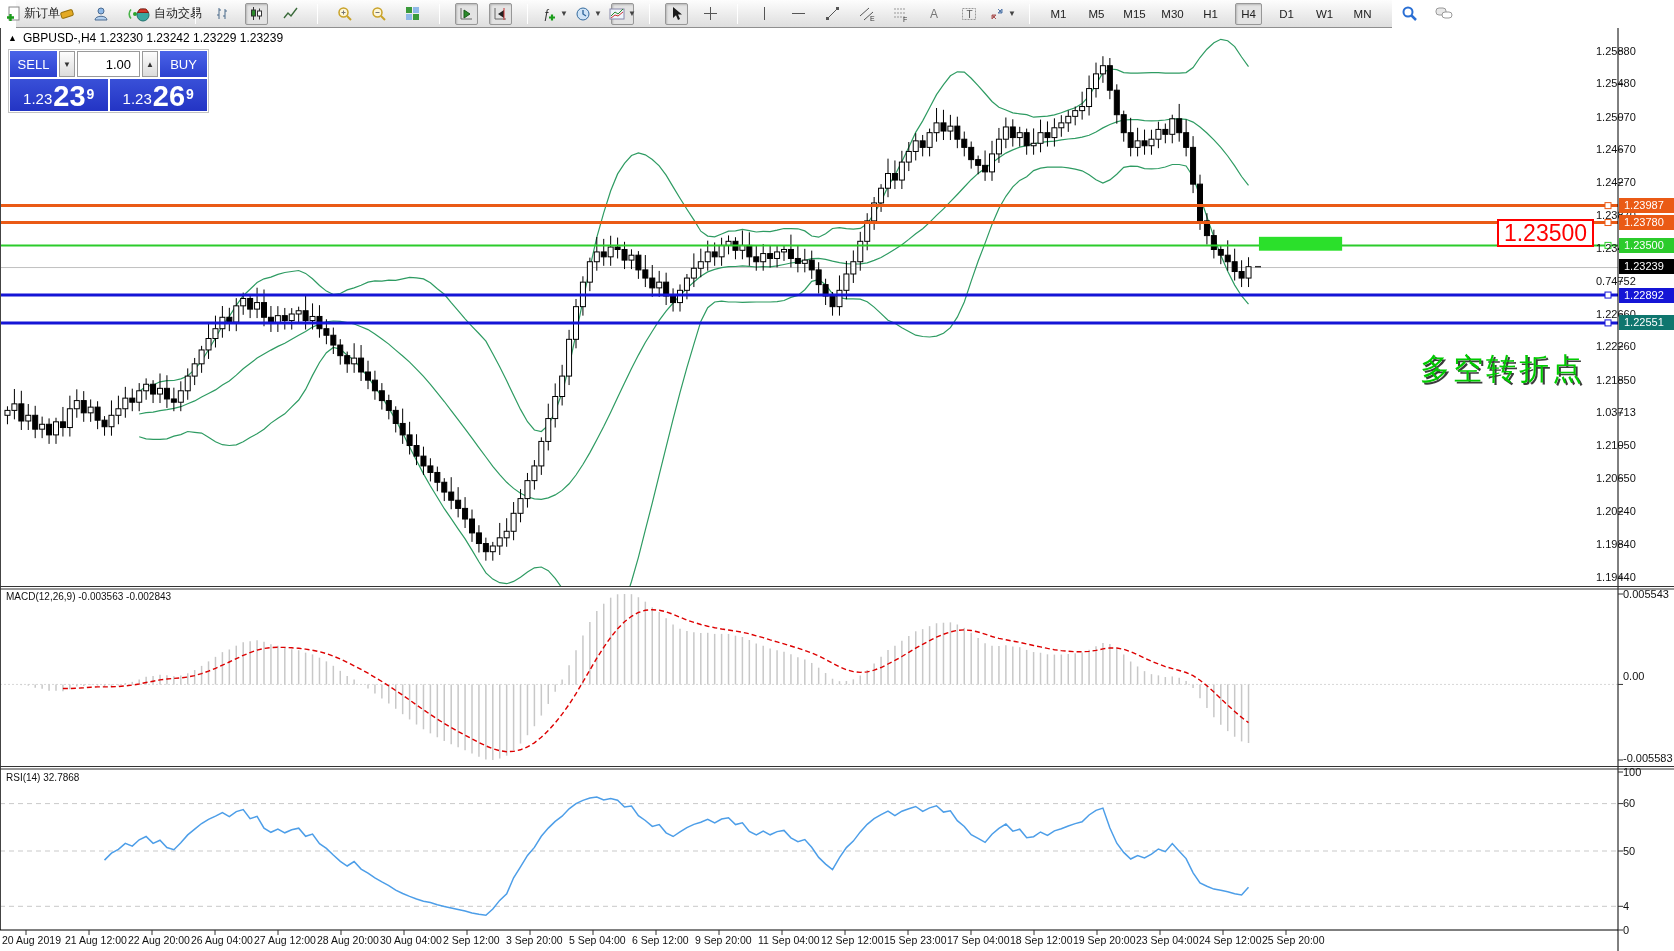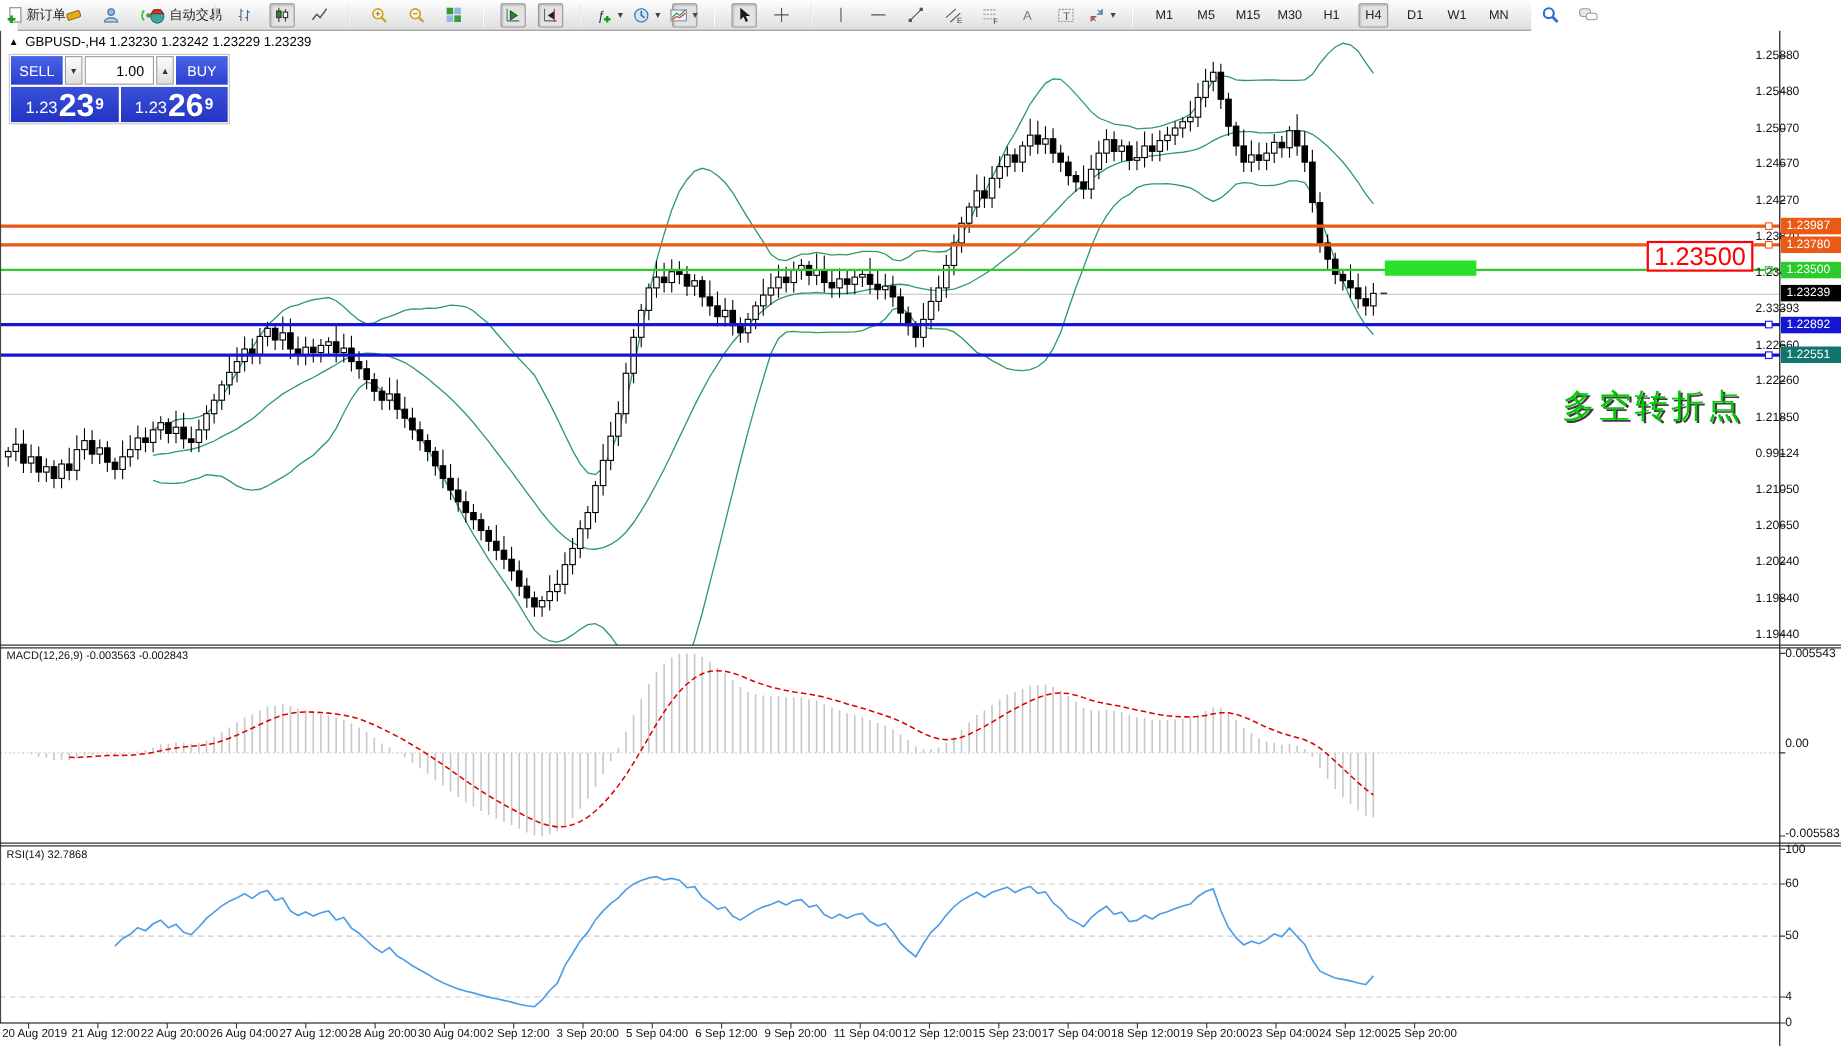--- a/index.html
+++ b/index.html
@@ -979,25 +979,25 @@
 <div class="sub-axis" style="top:752px">-0.005583</div>
 
 <div id="overlays">
     <div class="tick-label" style="top:44.5px">1.25880</div>
     <div class="tick-label" style="top:77.17173078493836px">1.25480</div>
     <div class="tick-label" style="top:110.66025483950008px">1.25070</div>
     <div class="tick-label" style="top:143.33198562443846px">1.24670</div>
     <div class="tick-label" style="top:176.0037164093768px">1.24270</div>
     <div class="tick-label" style="top:208.67544719431515px">1.23870</div>
     <div class="tick-label" style="top:242.1639712488769px">1.23460</div>
-    <div class="tick-label" style="top:274.83570203381527px">2.33393</div>
+    <div class="tick-label" style="top:274.83570203381527px">0.74752</div>
     <div class="tick-label" style="top:307.5074328187536px">1.22660</div>
     <div class="tick-label" style="top:340.17916360369196px">1.22260</div>
     <div class="tick-label" style="top:373.6676876582537px">1.21850</div>
-    <div class="tick-label" style="top:406.3394184431921px">0.99124</div>
+    <div class="tick-label" style="top:406.3394184431921px">1.03713</div>
     <div class="tick-label" style="top:439.0111492281304px">1.21050</div>
     <div class="tick-label" style="top:471.68288001306877px">1.20650</div>
     <div class="tick-label" style="top:505.17140406763053px">1.20240</div>
     <div class="tick-label" style="top:537.8431348525689px">1.19840</div>
     <div class="tick-label" style="top:570.5148656375072px">1.19440</div>
     <div class="marker" style="top:198.11896593971977px;background:#EA5A15">1.23987</div>
     <div class="marker" style="top:215.02658662092549px;background:#EA5A15">1.23780</div>
     <div class="marker" style="top:237.8967981703816px;background:#2BCB2B">1.23500</div>
     <div class="marker" style="top:259.21510250755387px;background:#000000">1.23239</div>
     <div class="marker" style="top:287.55782896348853px;background:#1515D6">1.22892</div>

